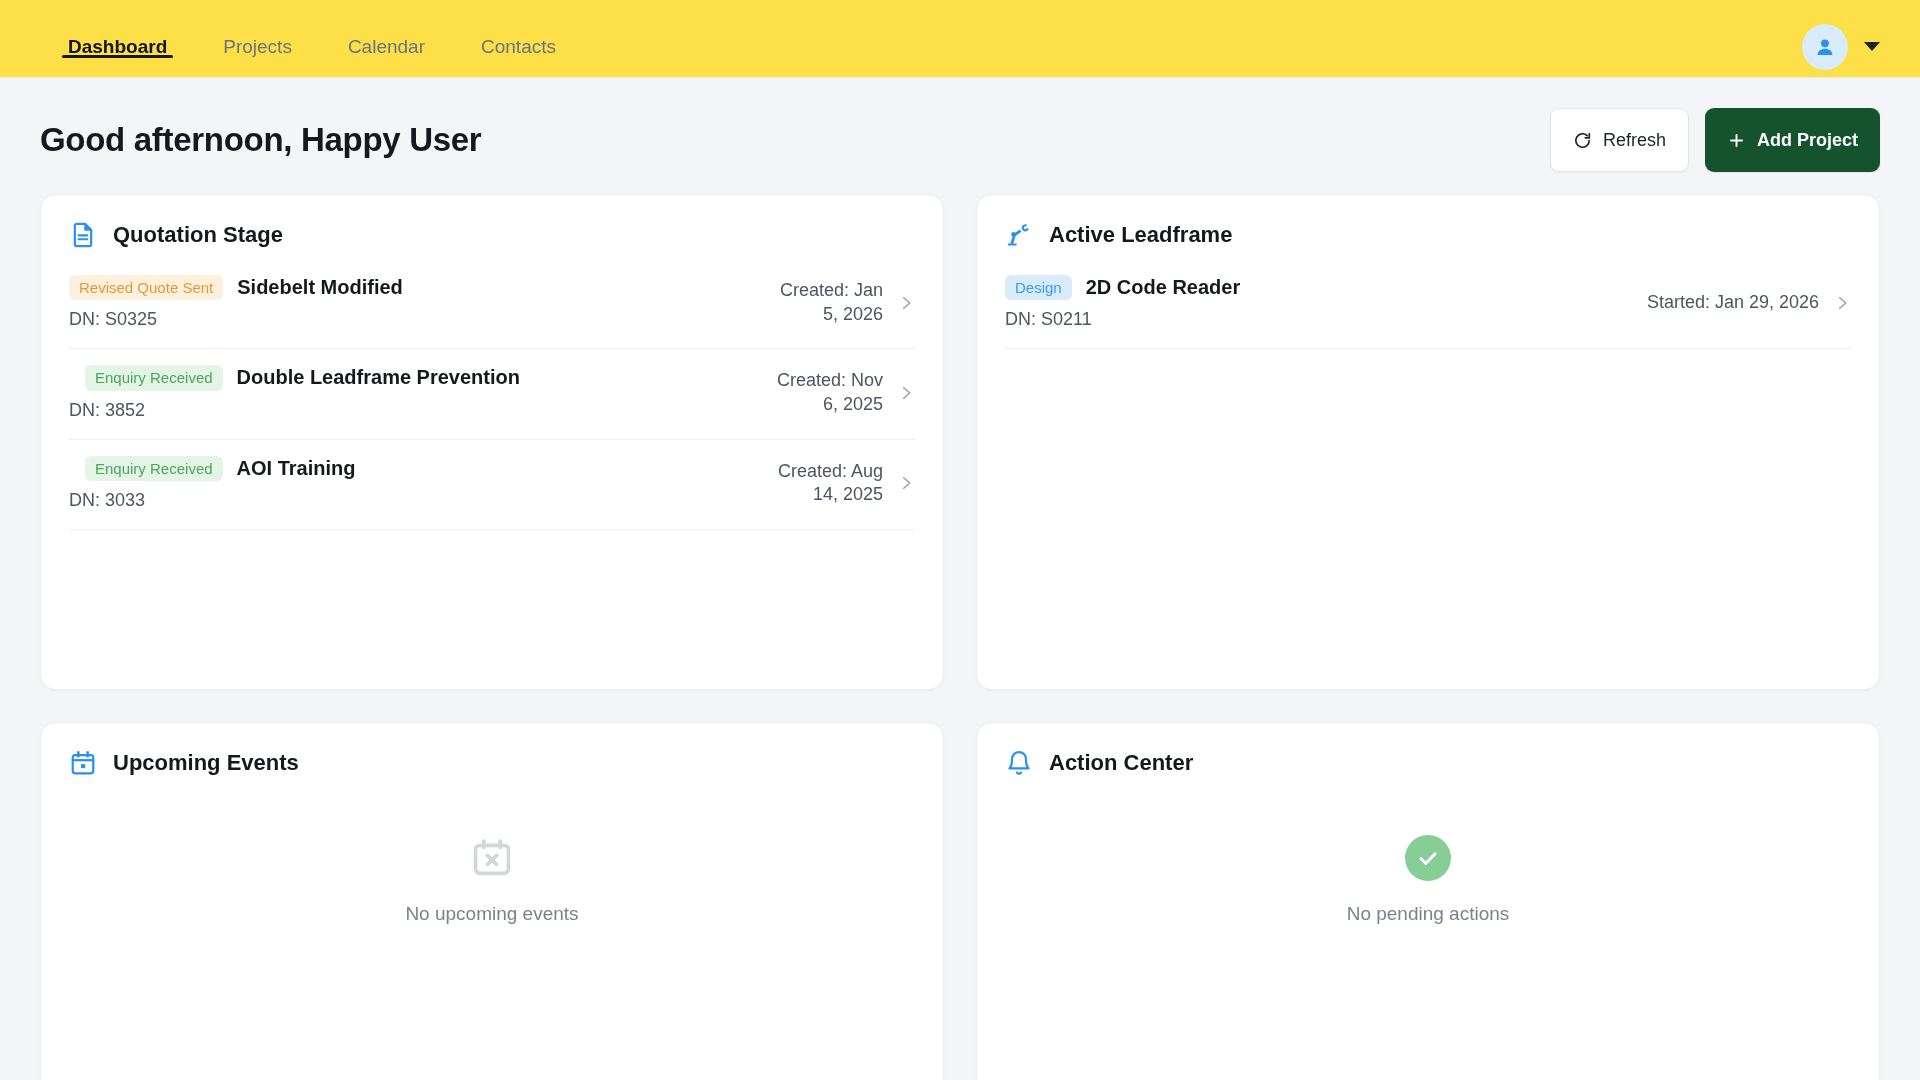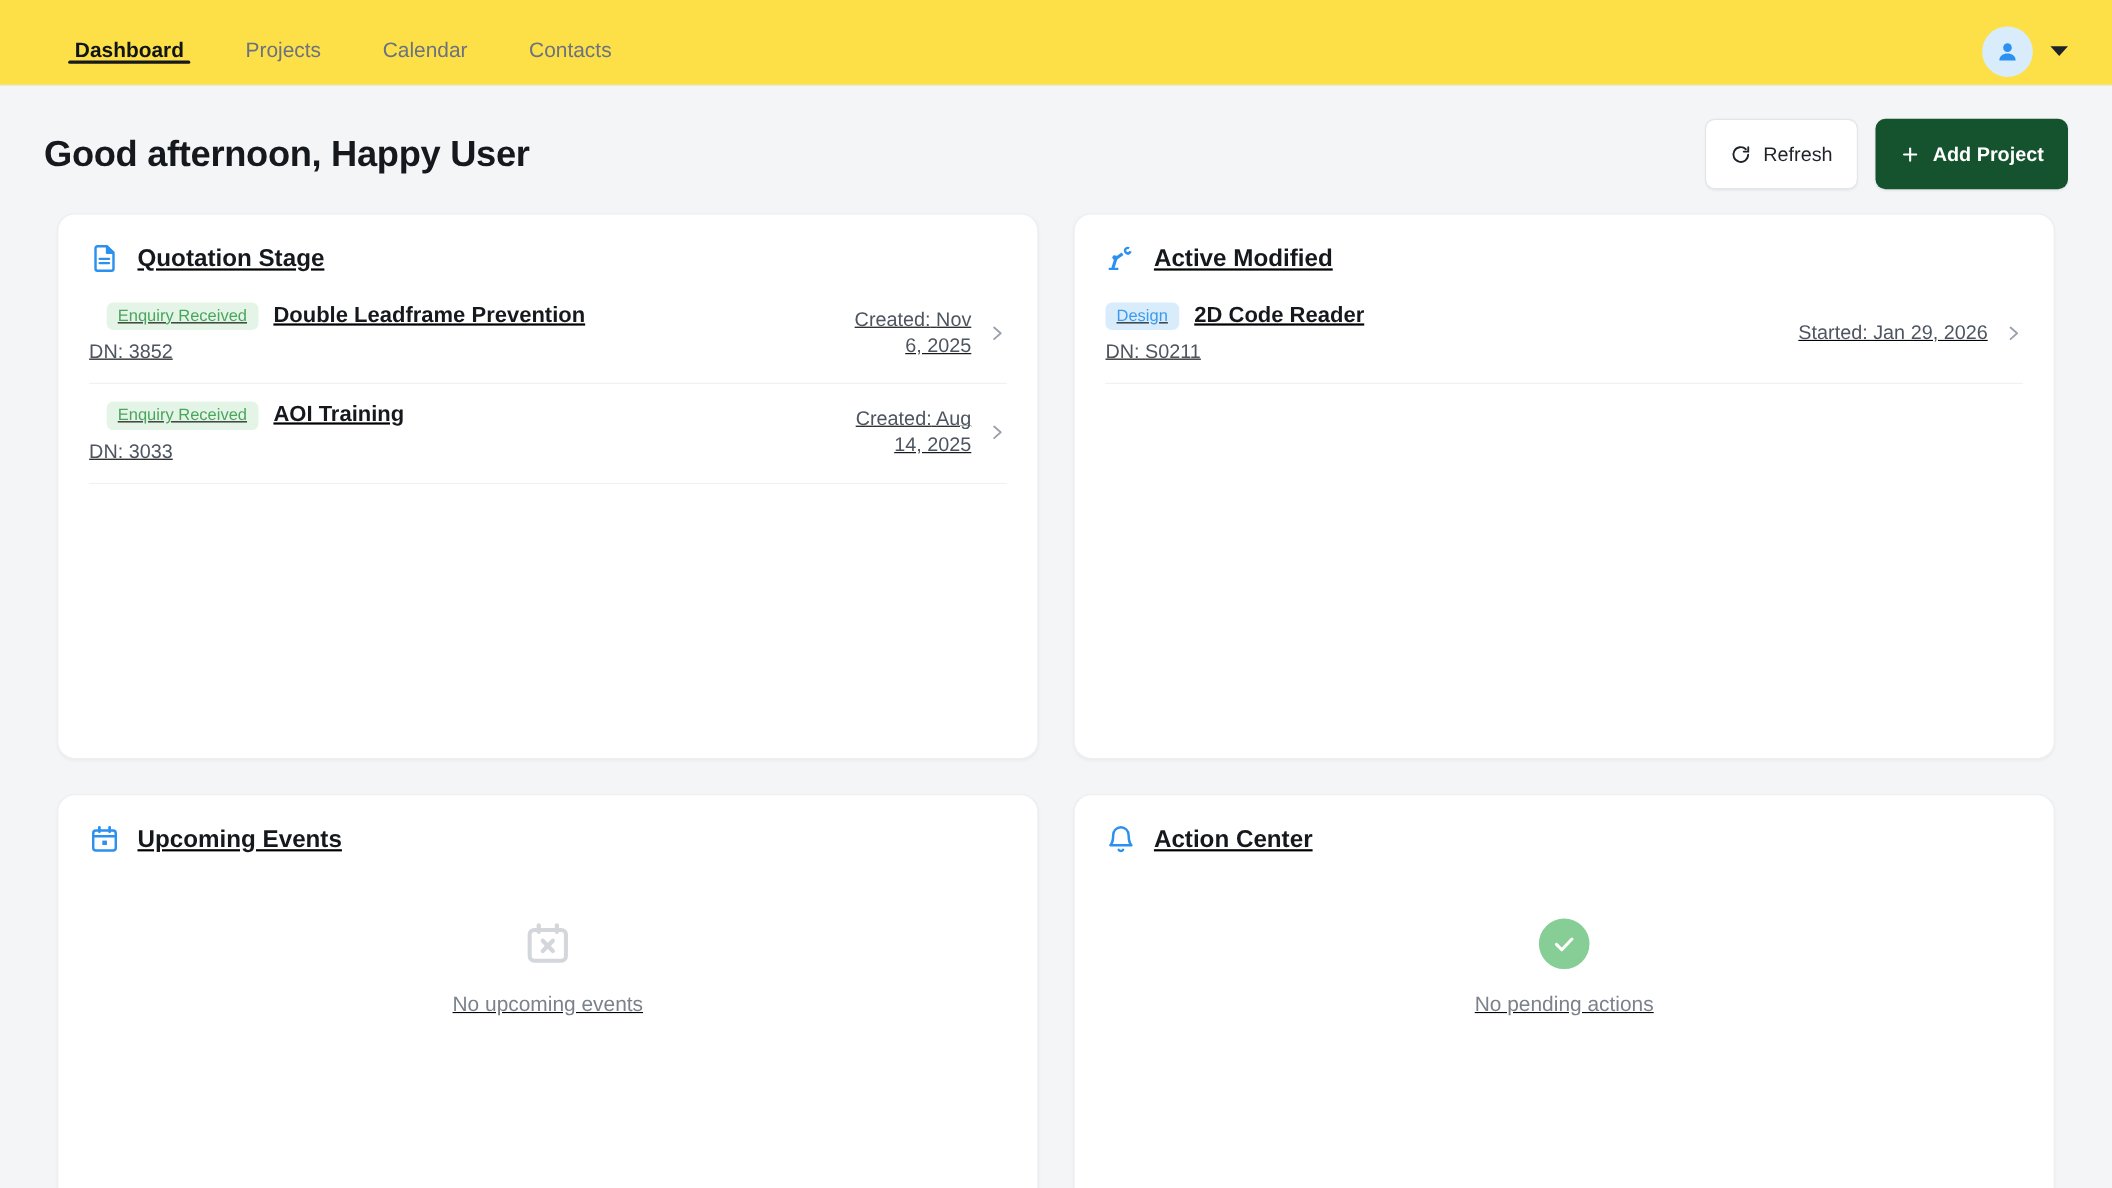--- a/index.html
+++ b/index.html
@@ -89,22 +89,21 @@
     font-weight: 700;
     border: none;
     box-shadow: 0 1px 2px rgba(16,24,40,.07);
   }
 
   
   .grid {
     display: grid;
     grid-template-columns: 1fr 1fr;
     gap: 32px;
-    padding: 0 52px;
-    text-decoration: underline;
+    padding: 0 40px;
   }
   .card {
     background: #ffffff;
     border: 1px solid #eceef1;
     border-radius: 16px;
     box-shadow: 0 1px 3px rgba(16,24,40,.04);
     padding: 26px 28px 26px 28px;
   }
   .card-tall { height: 496px; }
   .card-bottom { height: 390px; }
@@ -220,20 +219,38 @@
         <path d="M14 2.5H6.6A1.6 1.6 0 0 0 5 4.1v15.8a1.6 1.6 0 0 0 1.6 1.6h10.8a1.6 1.6 0 0 0 1.6-1.6V7.5z" fill="none" stroke="#2b90ef" stroke-width="1.9" stroke-linejoin="round"></path>
         <path d="M14 2.5V7.5h5" fill="#2b90ef" stroke="#2b90ef" stroke-width="1.9" stroke-linejoin="round"></path>
         <line x1="8.2" y1="12.3" x2="15.6" y2="12.3" stroke="#2b90ef" stroke-width="1.8" stroke-linecap="round"></line>
         <line x1="8.2" y1="15.6" x2="15.6" y2="15.6" stroke="#2b90ef" stroke-width="1.8" stroke-linecap="round"></line>
       </svg>
       <div class="card-title">Quotation Stage</div>
     </div>
 
     <div>
 
+      <div class="row">
+        <div class="row-main">
+          <div class="row-top">
+            <span class="badge badge-orange">Revised Quote Sent</span>
+            <span class="row-name">Sidebelt Modified</span>
+          </div>
+          <div class="row-sub">DN: S0325</div>
+        </div>
+        <div class="row-meta">
+          <div class="meta-text meta-two-line">
+            <span>Created:</span>
+            <span>Jan 5, 2026</span>
+          </div>
+          <svg class="chev" width="18" height="18" viewBox="0 0 24 24" fill="none" stroke="#9aa1ab" stroke-width="2.2" stroke-linecap="round" stroke-linejoin="round">
+              <polyline points="9,5 17,12 9,19"></polyline>
+            </svg>
+        </div>
+      </div>
 
       <div class="row">
         <div class="row-main">
           <div class="row-top">
             <span class="badge badge-green">Enquiry Received</span>
             <span class="row-name">Double Leadframe Prevention</span>
           </div>
           <div class="row-sub">DN: 3852</div>
         </div>
         <div class="row-meta">
@@ -271,21 +288,21 @@
 
   <div class="card card-tall">
     <div class="card-head">
       <svg width="28" height="28" viewBox="0 0 24 24">
         <path d="M2.5 21h7.5v-1.7H2.5z" fill="#2b90ef"></path>
         <path d="M4.6 19.3l2.6-8.4 2.3.7-2.6 8.4z" fill="#2b90ef"></path>
         <path d="M6.6 11.6l6-4.3 1.4 2-6 4.3z" fill="#2b90ef"></path>
         <path d="M18.9 3.2a3.1 3.1 0 1 0 1.5 3.4l-1.9-.5a1.2 1.2 0 1 1-.6-1.4z" fill="#2b90ef"></path>
         <circle cx="7.2" cy="11.3" r="1.9" fill="#2b90ef"></circle>
       </svg>
-      <div class="card-title">Active Modified</div>
+      <div class="card-title">Active Leadframe</div>
     </div>
 
     <div>
       <div class="row">
         <div class="row-main">
           <div class="row-top">
             <span class="badge badge-blue">Design</span>
             <span class="row-name">2D Code Reader</span>
           </div>
           <div class="row-sub">DN: S0211</div>

